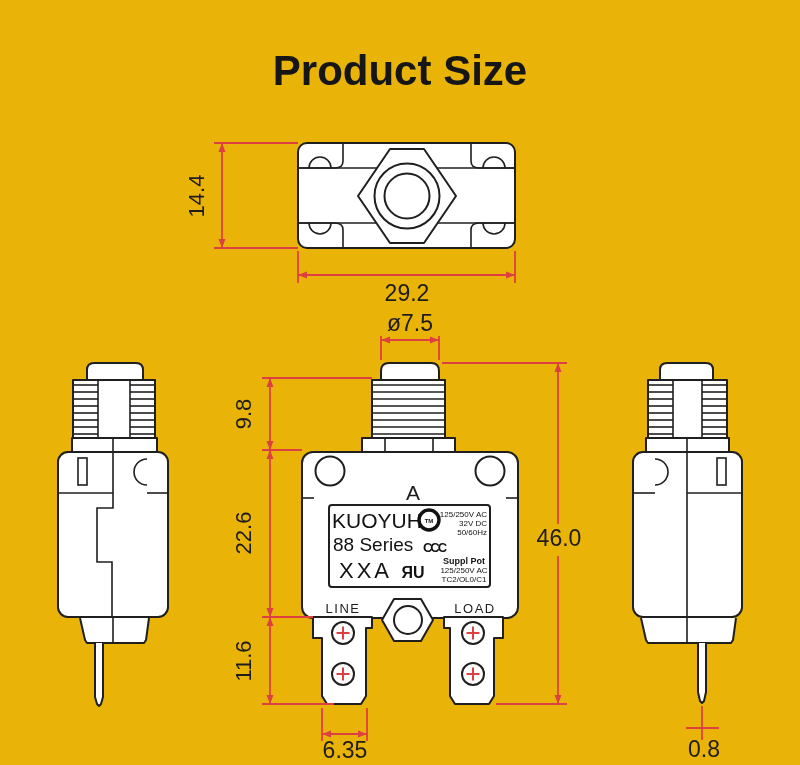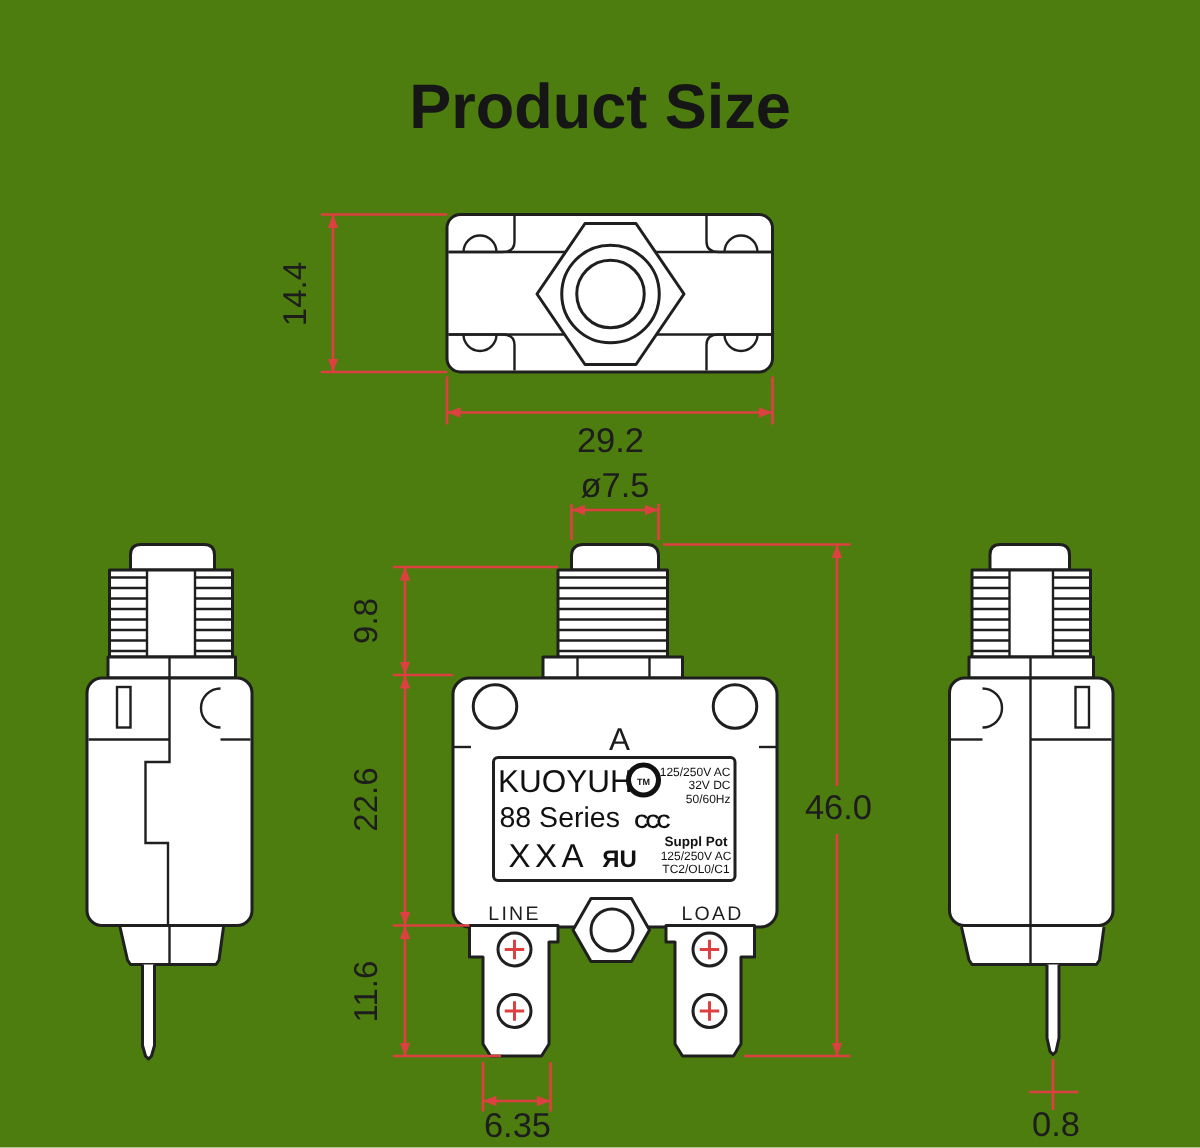--- a/index.html
+++ b/index.html
@@ -1,16 +1,16 @@
 <!DOCTYPE html>
 <html><head>
 <meta charset="utf-8">
 <style>
   html,body{margin:0;padding:0;background:#ffffff;}
-  .stage{position:relative;width:800px;height:765px;background:#4d7c0f;overflow:hidden;
+  .stage{position:relative;width:800px;height:765px;background:#eab308;overflow:hidden;
          font-family:"Liberation Sans", sans-serif;}
   svg text{font-family:"Liberation Sans", sans-serif;}
   .title-text{font-size:42px;font-weight:700;fill:#161616;}
   .dim-text{font-size:22px;fill:#1d1d1d;}
   .dim-text-lg{font-size:23px;fill:#1d1d1d;}
   .np-brand{font-size:21px;fill:#111;}
   .np-series{font-size:19px;fill:#111;}
   .np-rating{font-size:22px;fill:#111;letter-spacing:3px;}
   .np-small{font-size:8px;fill:#111;}
   .np-small-b{font-size:9px;font-weight:700;fill:#111;}

